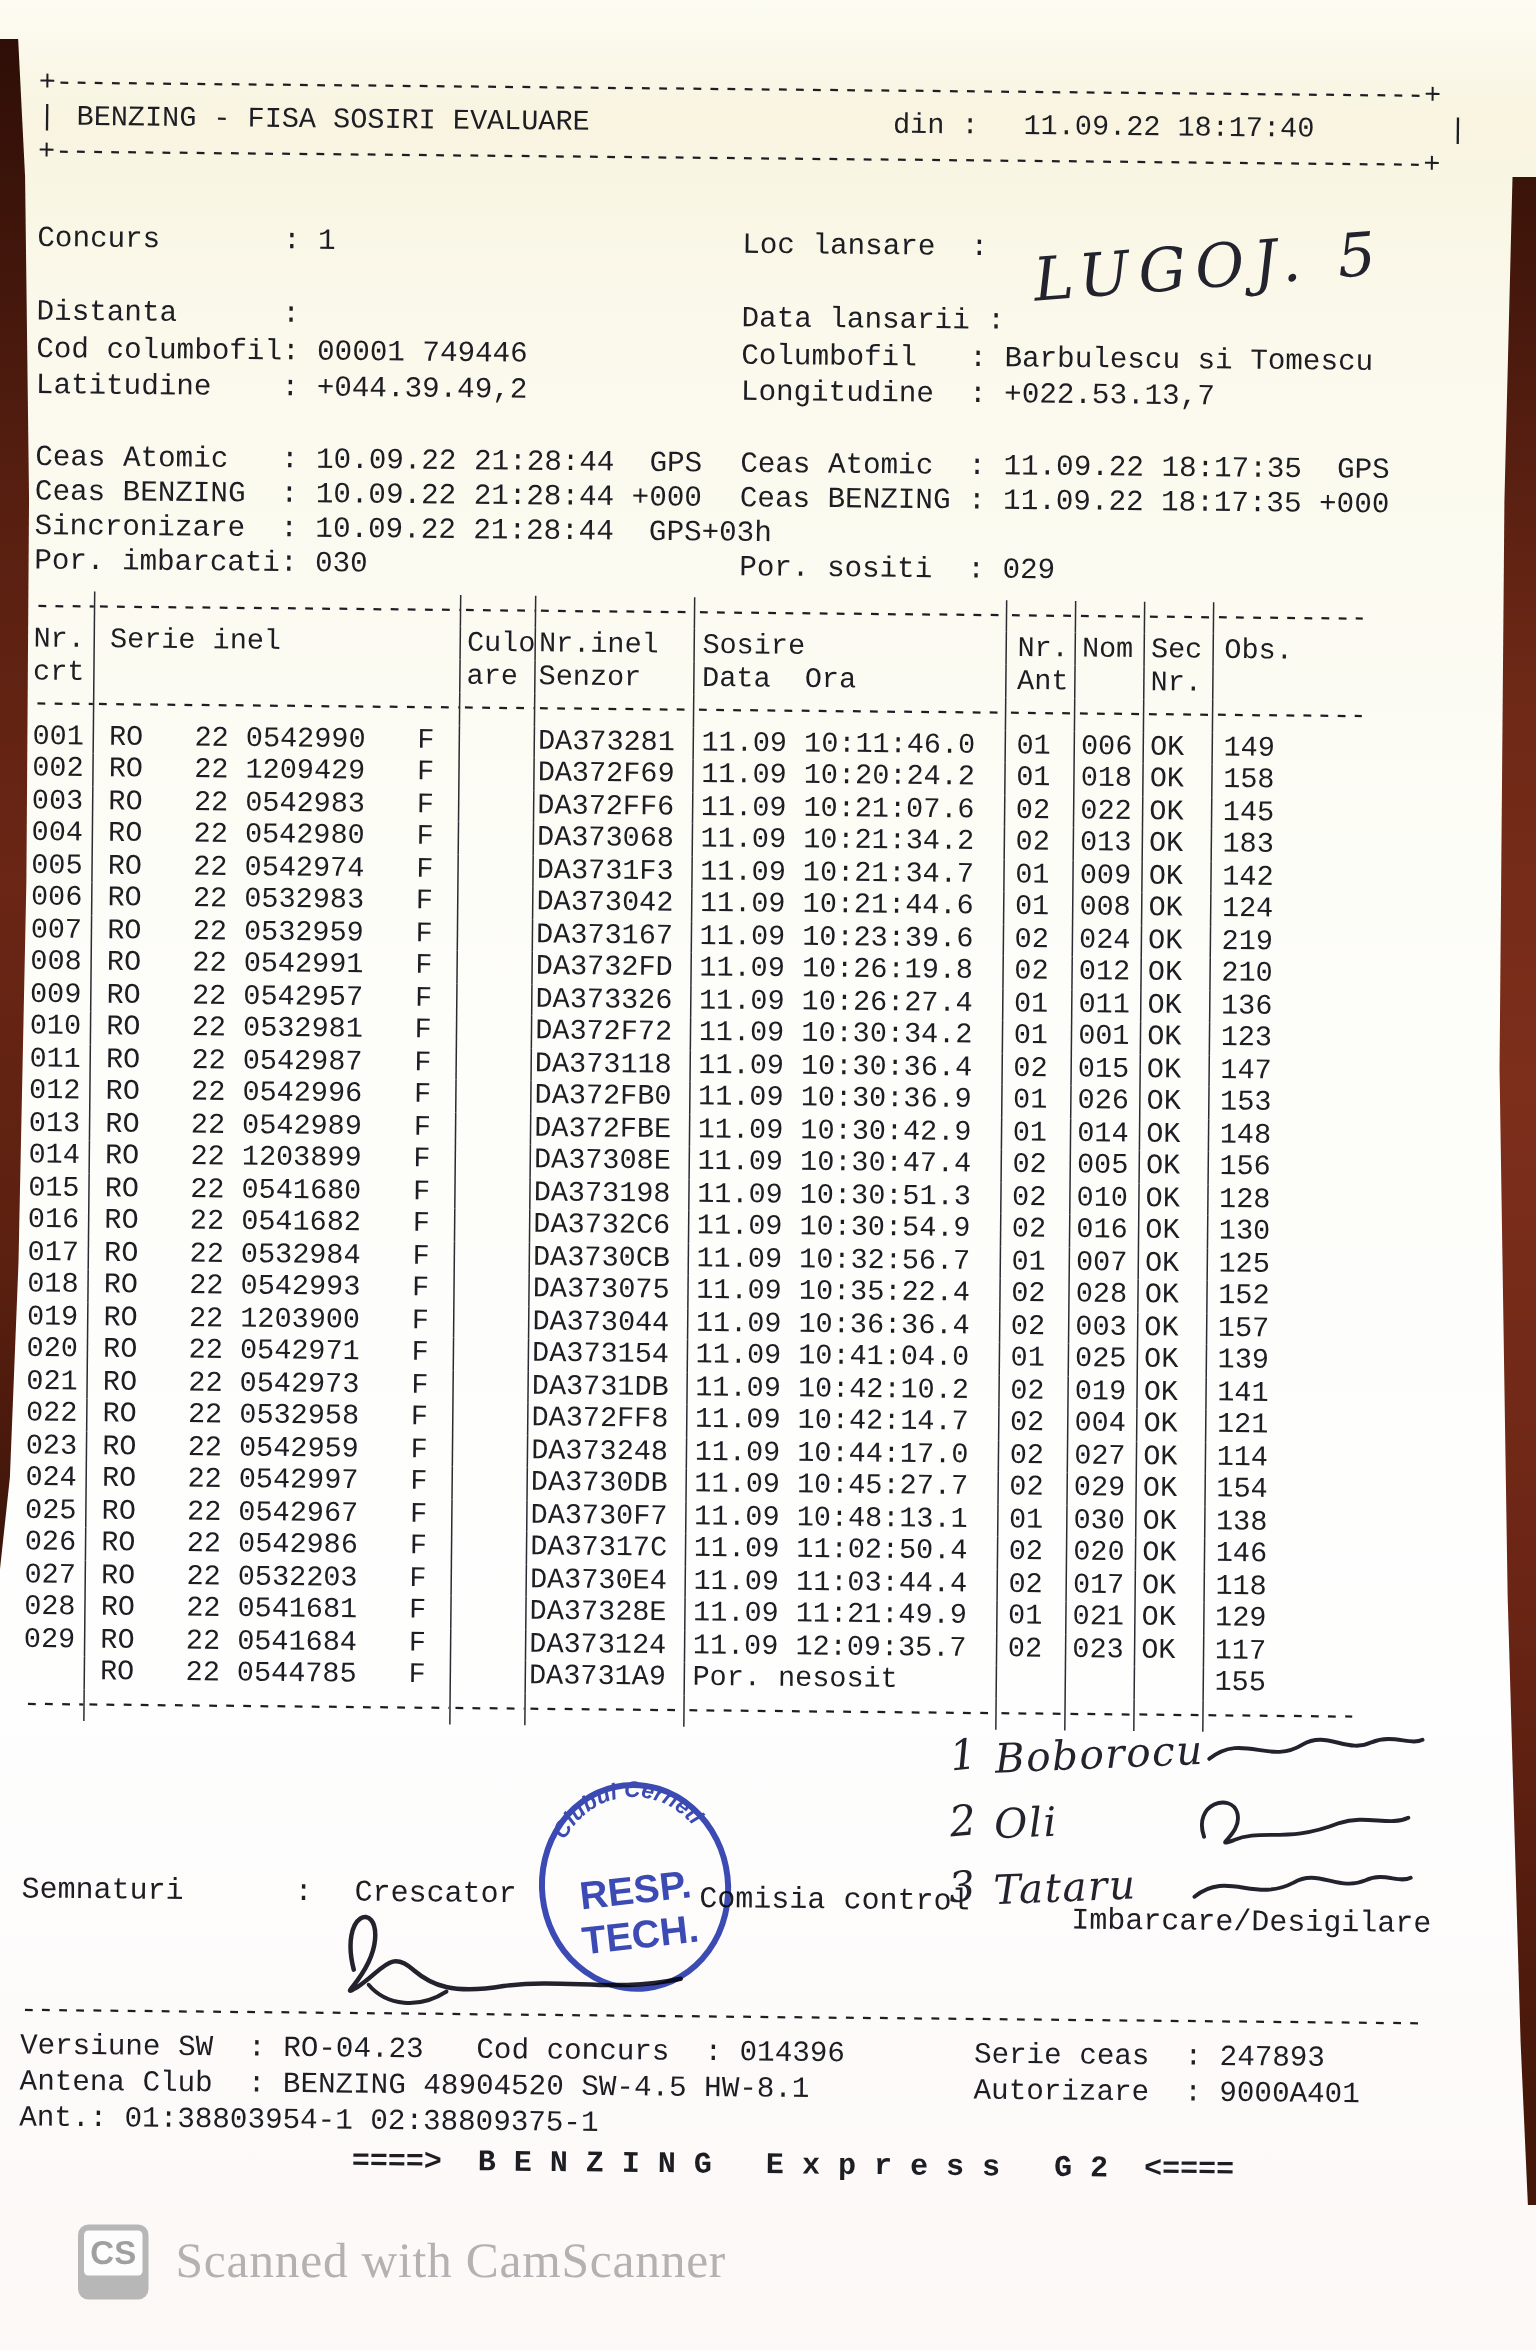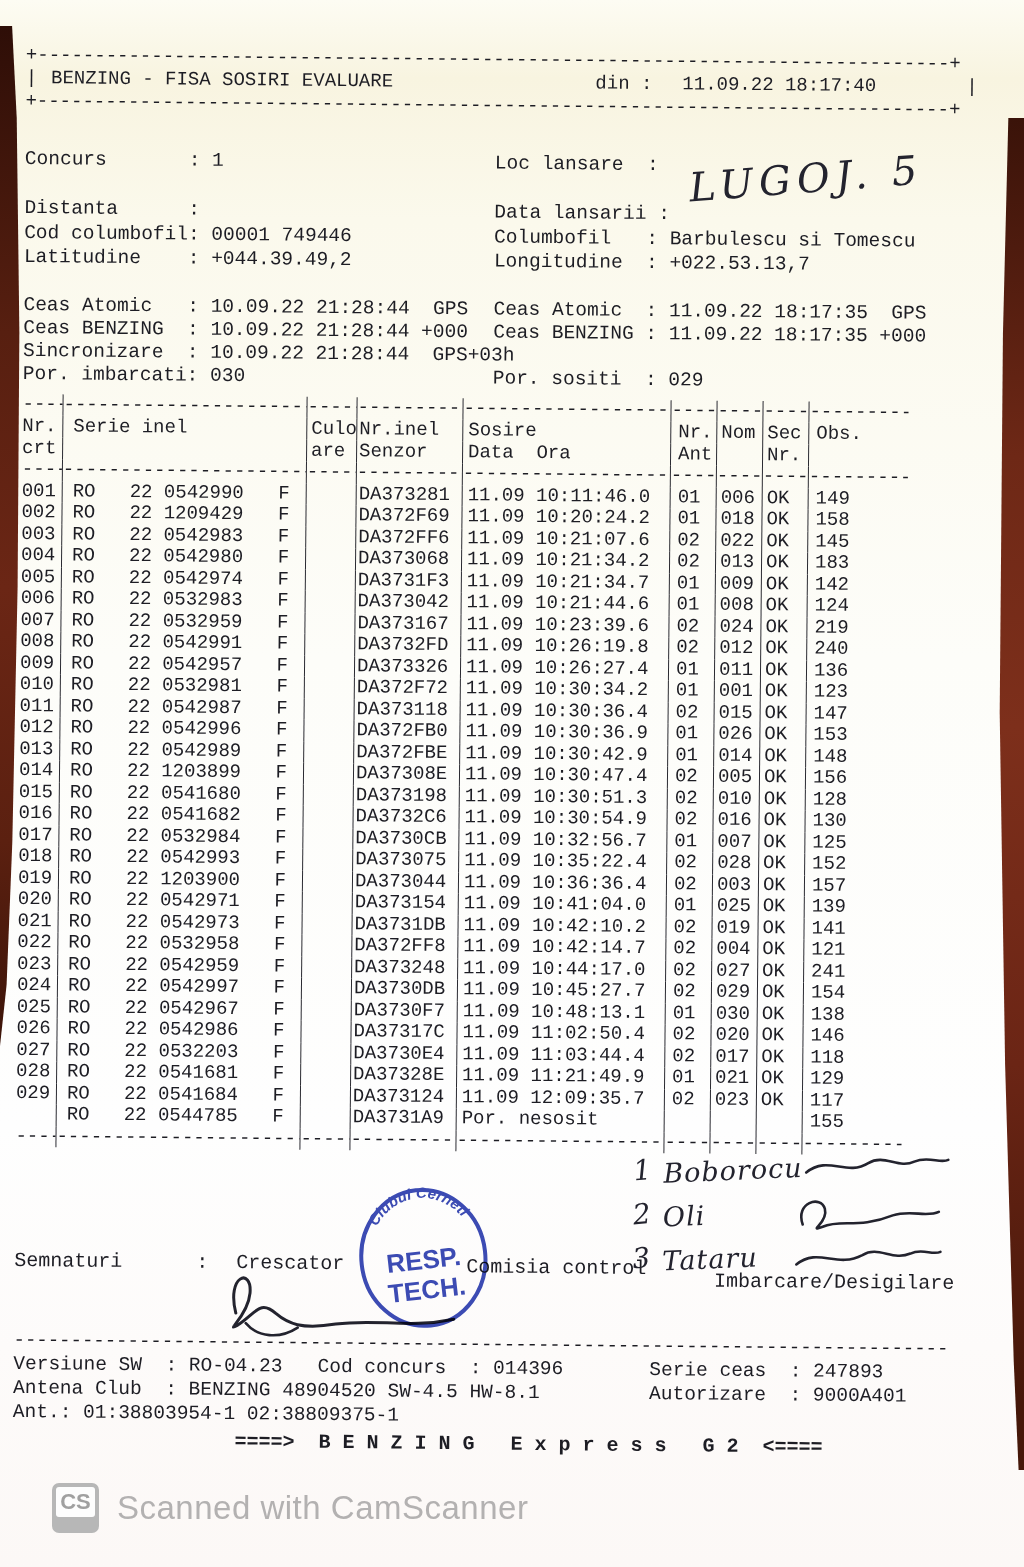--- a/index.html
+++ b/index.html
@@ -90,21 +90,21 @@
   .f-left{white-space:pre;}
   .f-right{position:absolute;left:636px;top:0;white-space:pre;}
   .banner{white-space:pre;font-size:20px;margin-left:222px;margin-top:4px;font-weight:bold;}
 
   
   .csbar{position:absolute;left:52px;top:1483px;display:flex;align-items:center;gap:18px;z-index:5;justify-content:space-between;}
   .cs-icon{width:47px;height:50px;background:#b7b7b7;border-radius:7px;position:relative;}
   .cs-inner{position:absolute;left:4px;right:4px;top:4px;height:30px;background:#fdfdfd;border-radius:3px;
     display:flex;align-items:center;justify-content:center;
     font-family:"Liberation Sans",sans-serif;font-weight:bold;font-size:22px;color:#a0a0a0;}
-  .cs-text{font-family:Liberation Sans, sans-serif;font-size:33px;color:#b3b1b1;letter-spacing:.5px;}
+  .cs-text{font-family:Liberation Serif, serif;font-size:33px;color:#b3b1b1;letter-spacing:.5px;}
 </style>
 </head>
 <body>
 
 <div class="page">
   <div class="edge-left"></div>
   <div class="edge-right"></div>
 
   <div class="tilt">
 
@@ -276,21 +276,21 @@
         </div>
         <div class="trow">
           <div class="cell c-nr">008</div>
           <div class="cell c-serie"><div class="serie-text pre" style="display: inline;">RO   22 0542991</div><div class="serie-sex pre" style="display: inline;">F</div></div>
           <div class="cell c-culo"></div>
           <div class="cell c-senzor">DA3732FD</div>
           <div class="cell c-sosire">11.09 10:26:19.8</div>
           <div class="cell c-ant">02</div>
           <div class="cell c-nom">012</div>
           <div class="cell c-sec">OK</div>
-          <div class="cell c-obs">240</div>
+          <div class="cell c-obs">210</div>
         </div>
         <div class="trow">
           <div class="cell c-nr">009</div>
           <div class="cell c-serie"><div class="serie-text pre" style="display: inline;">RO   22 0542957</div><div class="serie-sex pre" style="display: inline;">F</div></div>
           <div class="cell c-culo"></div>
           <div class="cell c-senzor">DA373326</div>
           <div class="cell c-sosire">11.09 10:26:27.4</div>
           <div class="cell c-ant">01</div>
           <div class="cell c-nom">011</div>
           <div class="cell c-sec">OK</div>
@@ -441,21 +441,21 @@
         </div>
         <div class="trow">
           <div class="cell c-nr">023</div>
           <div class="cell c-serie"><div class="serie-text pre" style="display: inline;">RO   22 0542959</div><div class="serie-sex pre" style="display: inline;">F</div></div>
           <div class="cell c-culo"></div>
           <div class="cell c-senzor">DA373248</div>
           <div class="cell c-sosire">11.09 10:44:17.0</div>
           <div class="cell c-ant">02</div>
           <div class="cell c-nom">027</div>
           <div class="cell c-sec">OK</div>
-          <div class="cell c-obs">241</div>
+          <div class="cell c-obs">114</div>
         </div>
         <div class="trow">
           <div class="cell c-nr">024</div>
           <div class="cell c-serie"><div class="serie-text pre" style="display: inline;">RO   22 0542997</div><div class="serie-sex pre" style="display: inline;">F</div></div>
           <div class="cell c-culo"></div>
           <div class="cell c-senzor">DA3730DB</div>
           <div class="cell c-sosire">11.09 10:45:27.7</div>
           <div class="cell c-ant">02</div>
           <div class="cell c-nom">029</div>
           <div class="cell c-sec">OK</div>

